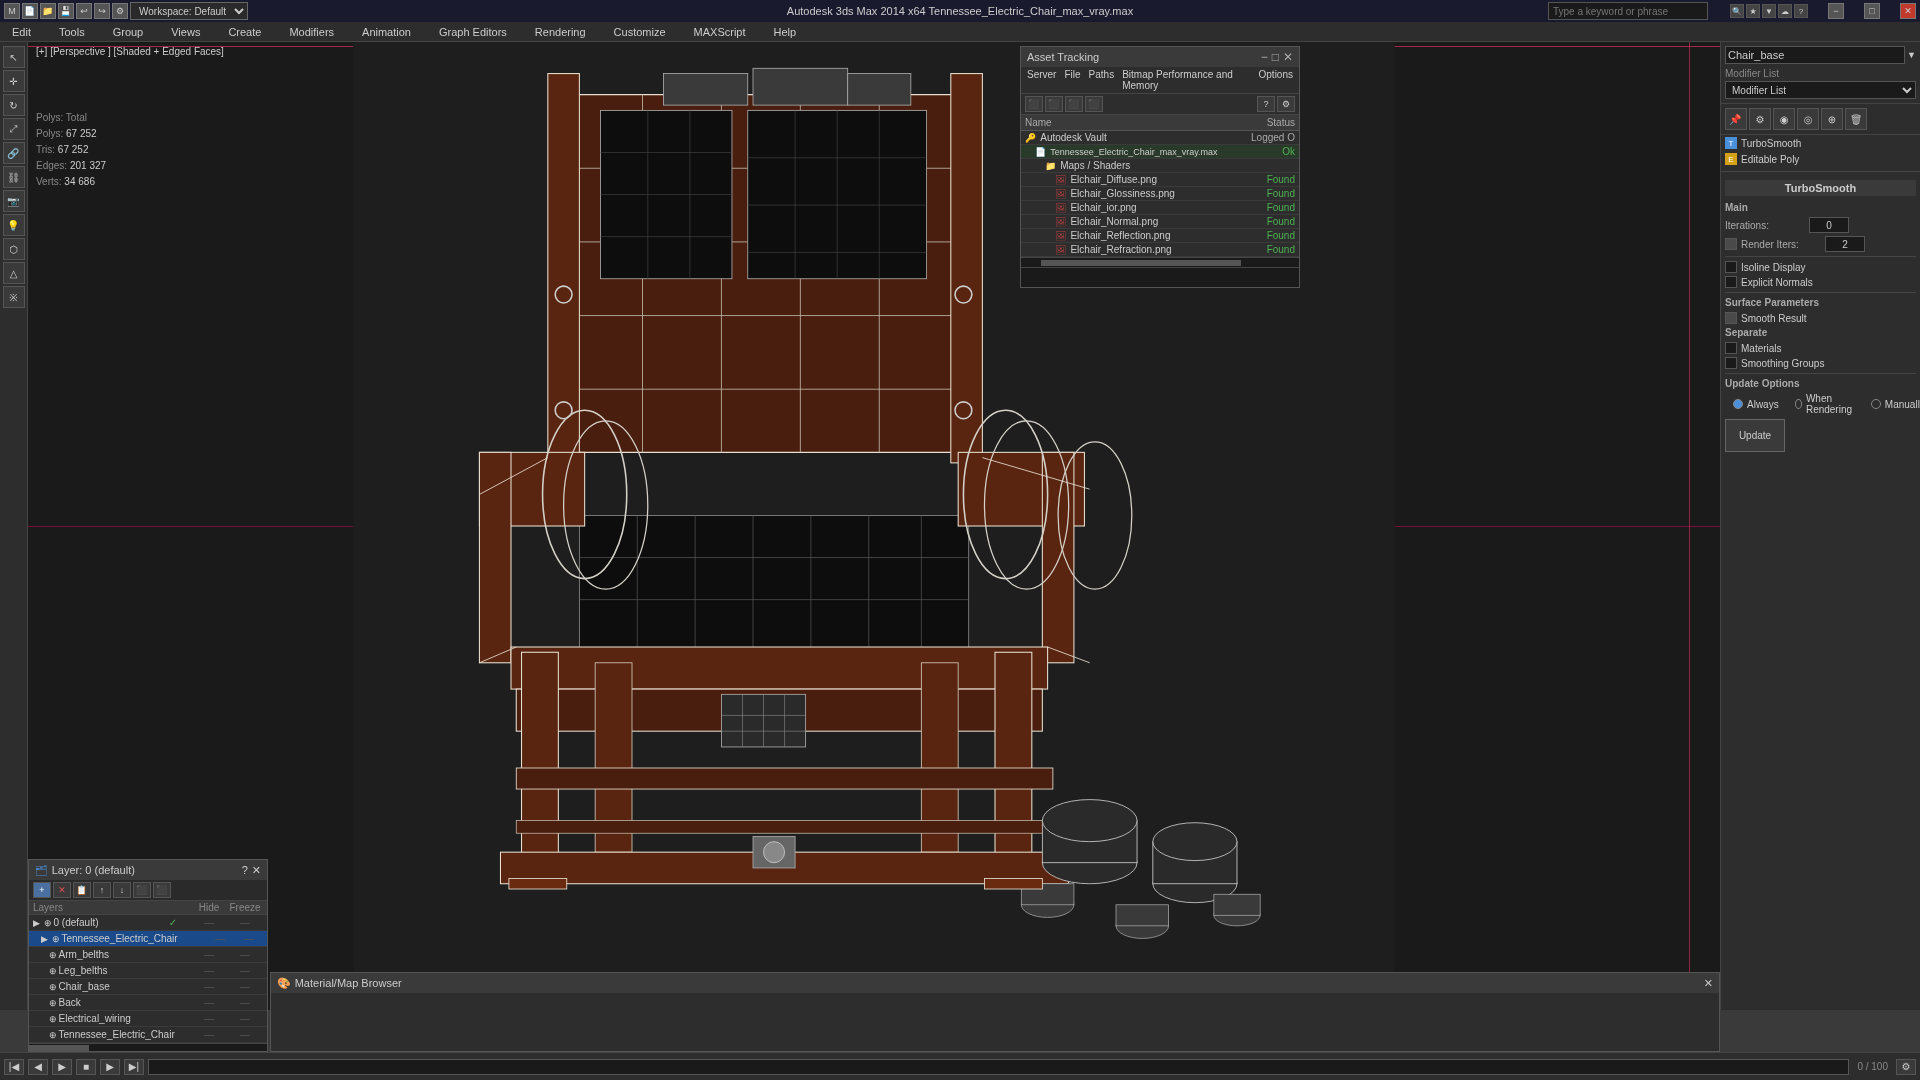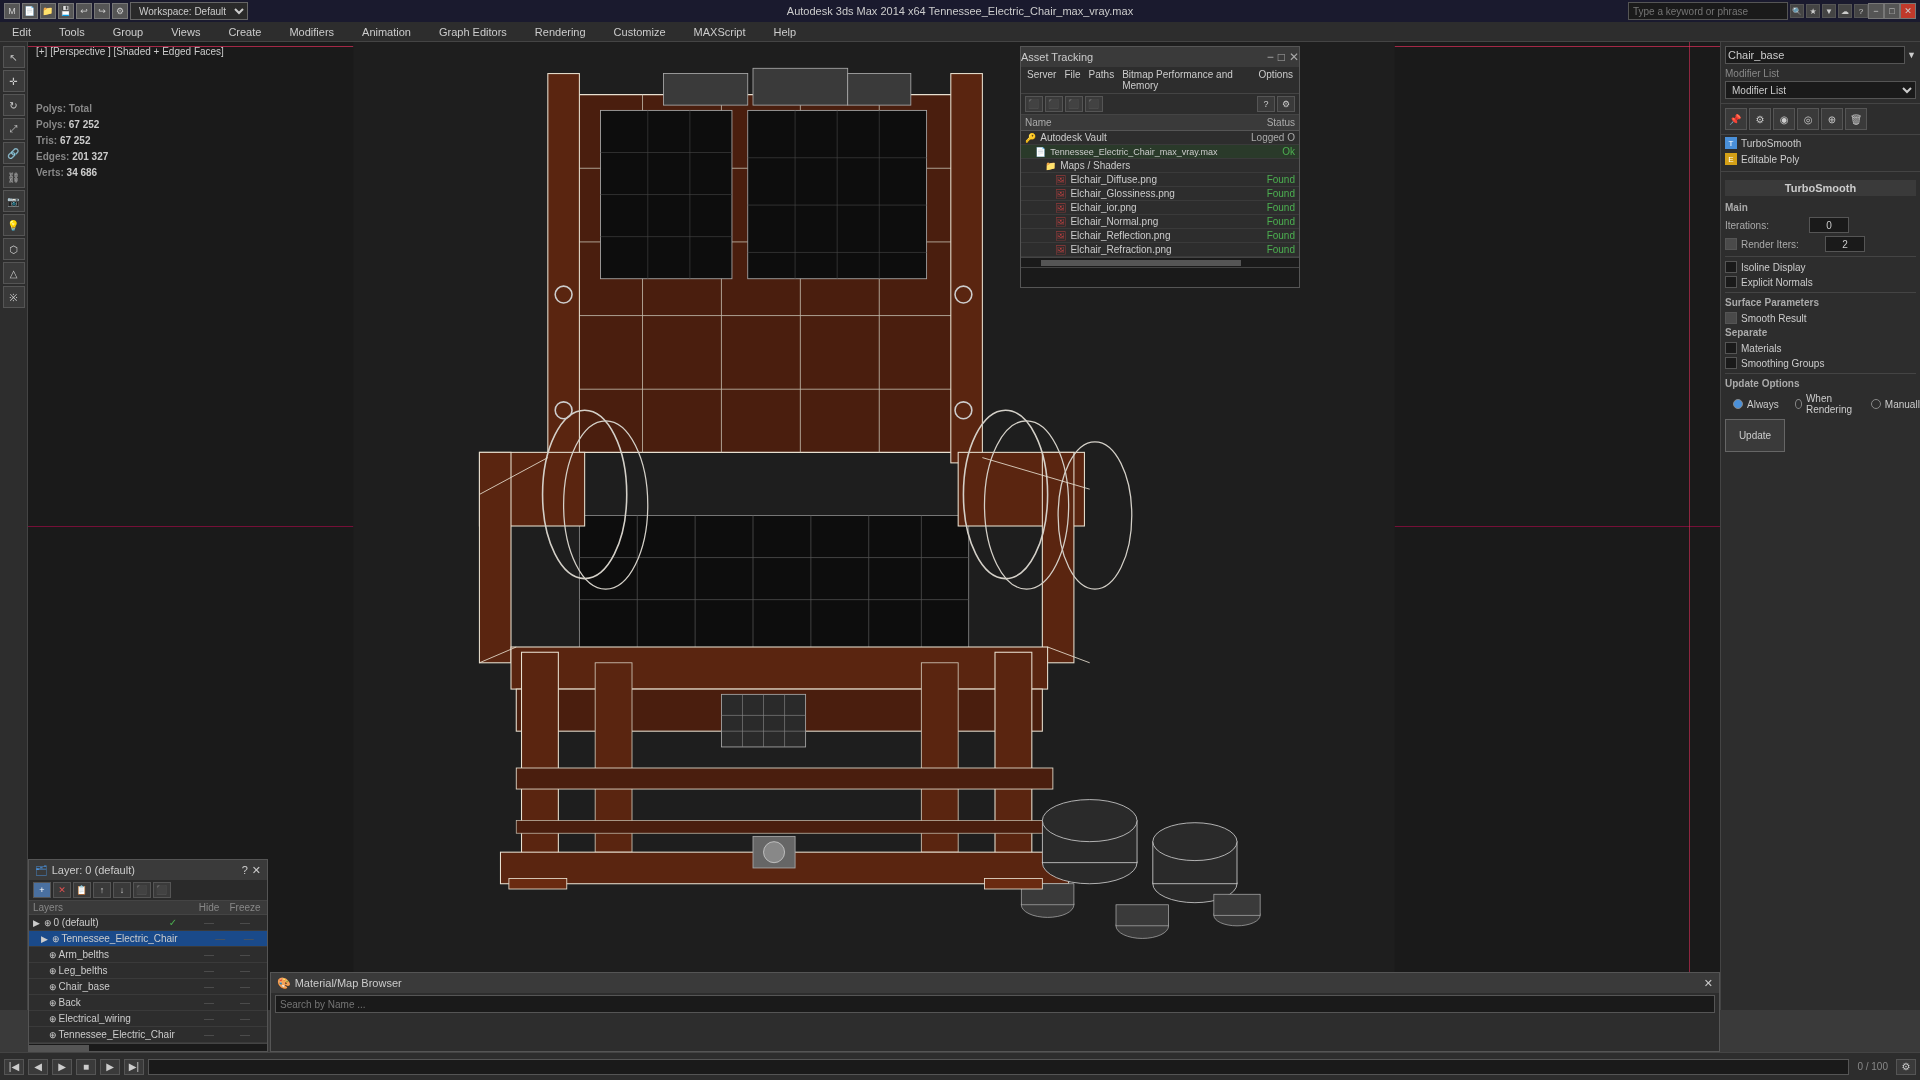--- a/index.html
+++ b/index.html
@@ -32,21 +32,21 @@
     #title-bar .title-text {
       position: absolute;
       left: 50%;
       transform: translateX(-50%);
       color: #ccc;
       font-size: 11px;
     }
     #title-bar .right-controls {
       display: flex;
       align-items: center;
-      gap: 0;
+      gap: 20px;
     }
     .title-btn {
       width: 16px; height: 16px;
       background: #555;
       border: 1px solid #777;
       display: flex; align-items: center; justify-content: center;
       font-size: 9px; color: #ccc; cursor: pointer;
     }
     .title-btn.close { background: #c0392b; }
     .workspace-dropdown {
@@ -129,25 +129,24 @@
       position: absolute;
       top: 4px; left: 8px;
       color: #ccc;
       font-size: 10px;
       z-index: 10;
     }
 
     
     #stats-overlay {
       position: absolute;
-      top: 59px; left: 8px;
+      top: 68px; left: 8px;
       font-size: 10px;
       color: #aaa;
       line-height: 16px;
-      font-weight: bold;
     }
     .stat-label { color: #888; }
     .stat-value { color: #ccc; }
 
     
     #right-panel {
       width: 200px;
       background: #2d2d2d;
       border-left: 1px solid #444;
       display: flex;
@@ -296,21 +295,21 @@
       background: #2d2d2d;
       border: 1px solid #555;
       z-index: 20;
     }
     #asset-panel .panel-title-bar {
       height: 20px;
       background: #3a3a3a;
       display: flex;
       align-items: center;
       justify-content: space-between;
-      padding: 0 0;
+      padding: 0 6px;
       font-size: 11px;
       color: #ccc;
     }
     #asset-panel .panel-close {
       cursor: pointer;
       font-size: 12px;
       color: #aaa;
     }
     #asset-panel .panel-menu {
       display: flex;
@@ -996,21 +995,20 @@
 </div>
 
 <div id="mat-browser" style="bottom:28px; left:270px; right:200px; width:auto;">
   <div class="panel-title-bar">
     <div style="display:flex;align-items:center;gap:4px;">
       <span style="color:#ccc;">🎨</span>
       <span>Material/Map Browser</span>
     </div>
     <span class="panel-close">✕</span>
   </div>
-  <input type="text" class="mat-search" placeholder="Search by Name ..." style="">
 </div>
 
 <div id="bottom-bar">
   <div class="time-btn">|◀</div>
   <div class="time-btn">◀</div>
   <div class="time-btn">▶</div>
   <div class="time-btn">■</div>
   <div class="time-btn">▶</div>
   <div class="time-btn">▶|</div>
   <div class="timeline-bar"></div>

